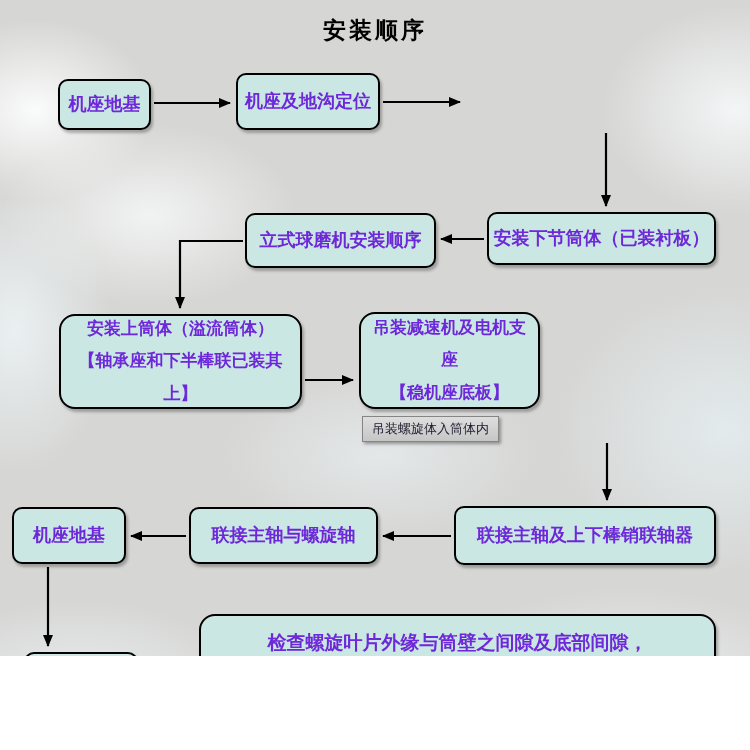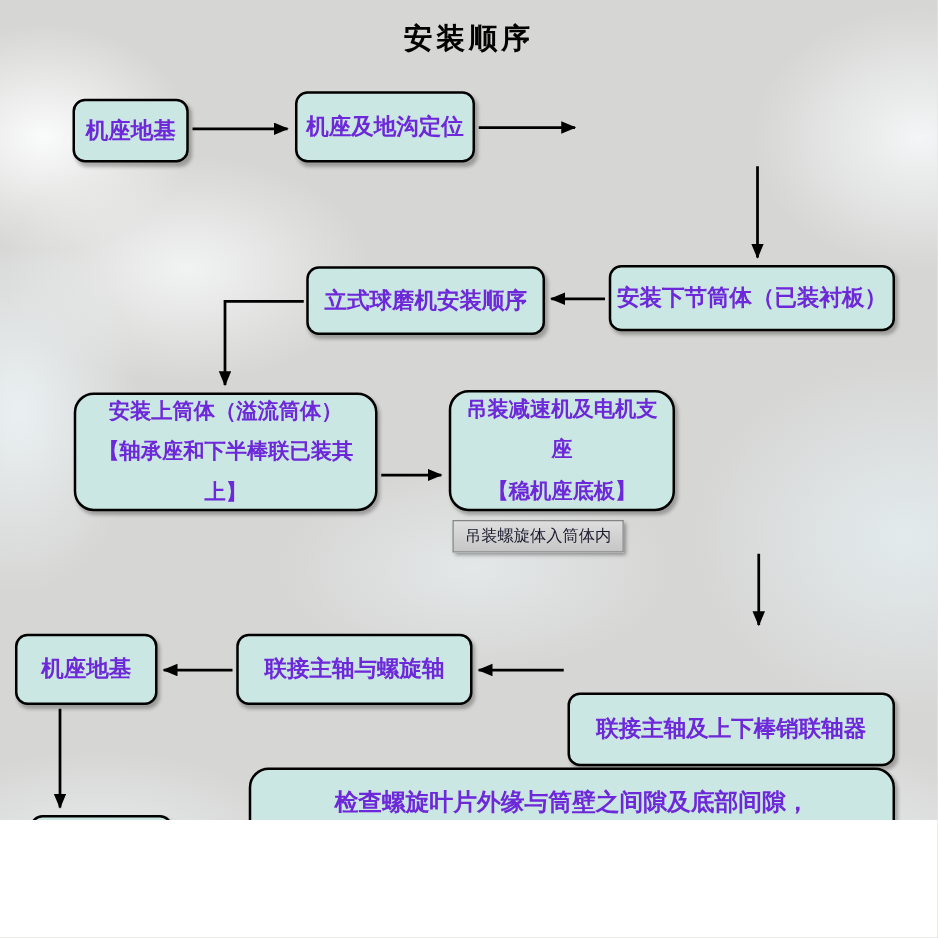--- a/index.html
+++ b/index.html
@@ -58,21 +58,21 @@
     white-space: pre-line;
     padding: 2px 4px;
   }
   .n1  { left: 58px;  top: 79px;  width: 93px;  height: 51px; }
   .n2  { left: 236px; top: 73px;  width: 144px; height: 57px; }
   .n3  { left: 466px; top: 71px;  width: 250px; height: 59px; font-size: 17px; }
   .n4  { left: 487px; top: 212px; width: 229px; height: 53px; text-align: center; }
   .n5  { left: 245px; top: 213px; width: 191px; height: 55px; }
   .n6  { left: 59px;  top: 314px; width: 243px; height: 95px; font-size: 17px; border-radius: 16px; line-height: 1.9; }
   .n7  { left: 359px; top: 312px; width: 181px; height: 97px; font-size: 17px; border-radius: 16px; line-height: 1.9; }
-  .n8  { left: 454px; top: 506px; width: 262px; height: 59px; margin-top: 48px; }
+  .n8  { left: 454px; top: 506px; width: 262px; height: 59px; }
   .n9  { left: 189px; top: 507px; width: 189px; height: 57px; }
   .n10 { left: 12px;  top: 507px; width: 114px; height: 57px; }
   .n11 { left: 24px;  top: 652px; width: 114px; height: 57px; }
   .n12 { left: 199px; top: 614px; width: 517px; height: 131px; font-size: 19px; border-radius: 16px; line-height: 1.95; }
   .tooltip {
     position: absolute;
     left: 362px; top: 416px;
     padding: 3px 9px;
     background: linear-gradient(#dedede, #c6c6c6);
     border: 1px solid #858585;

